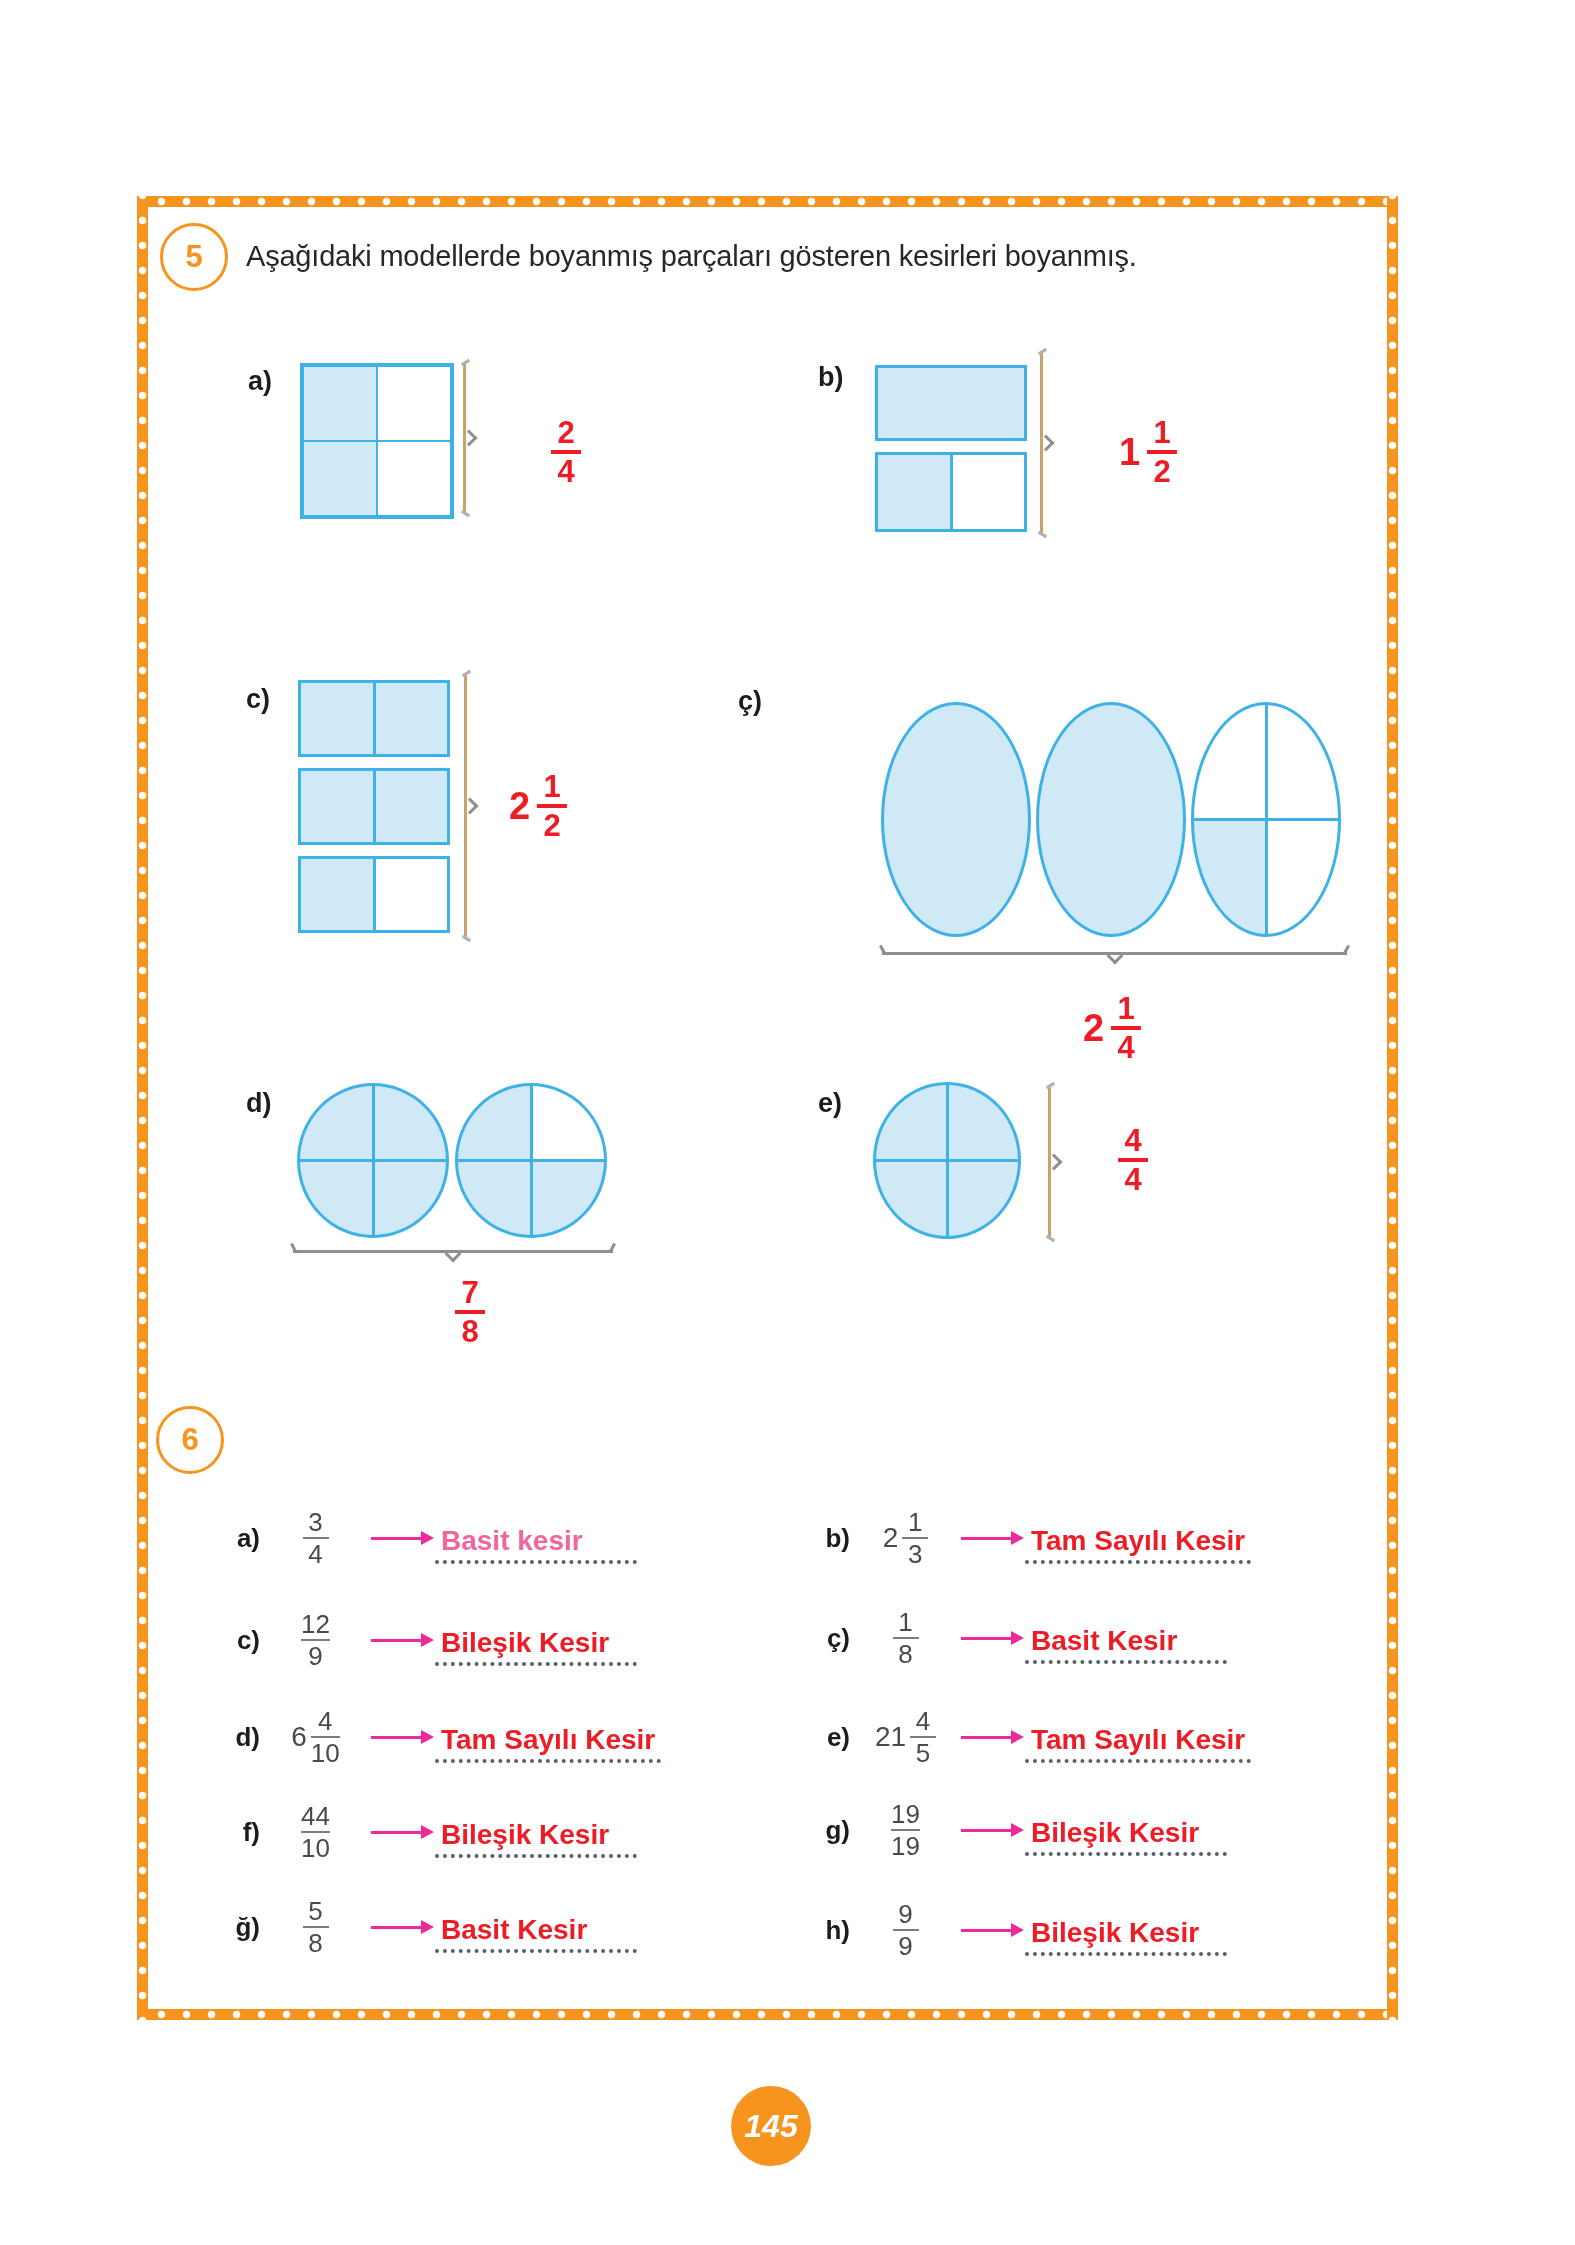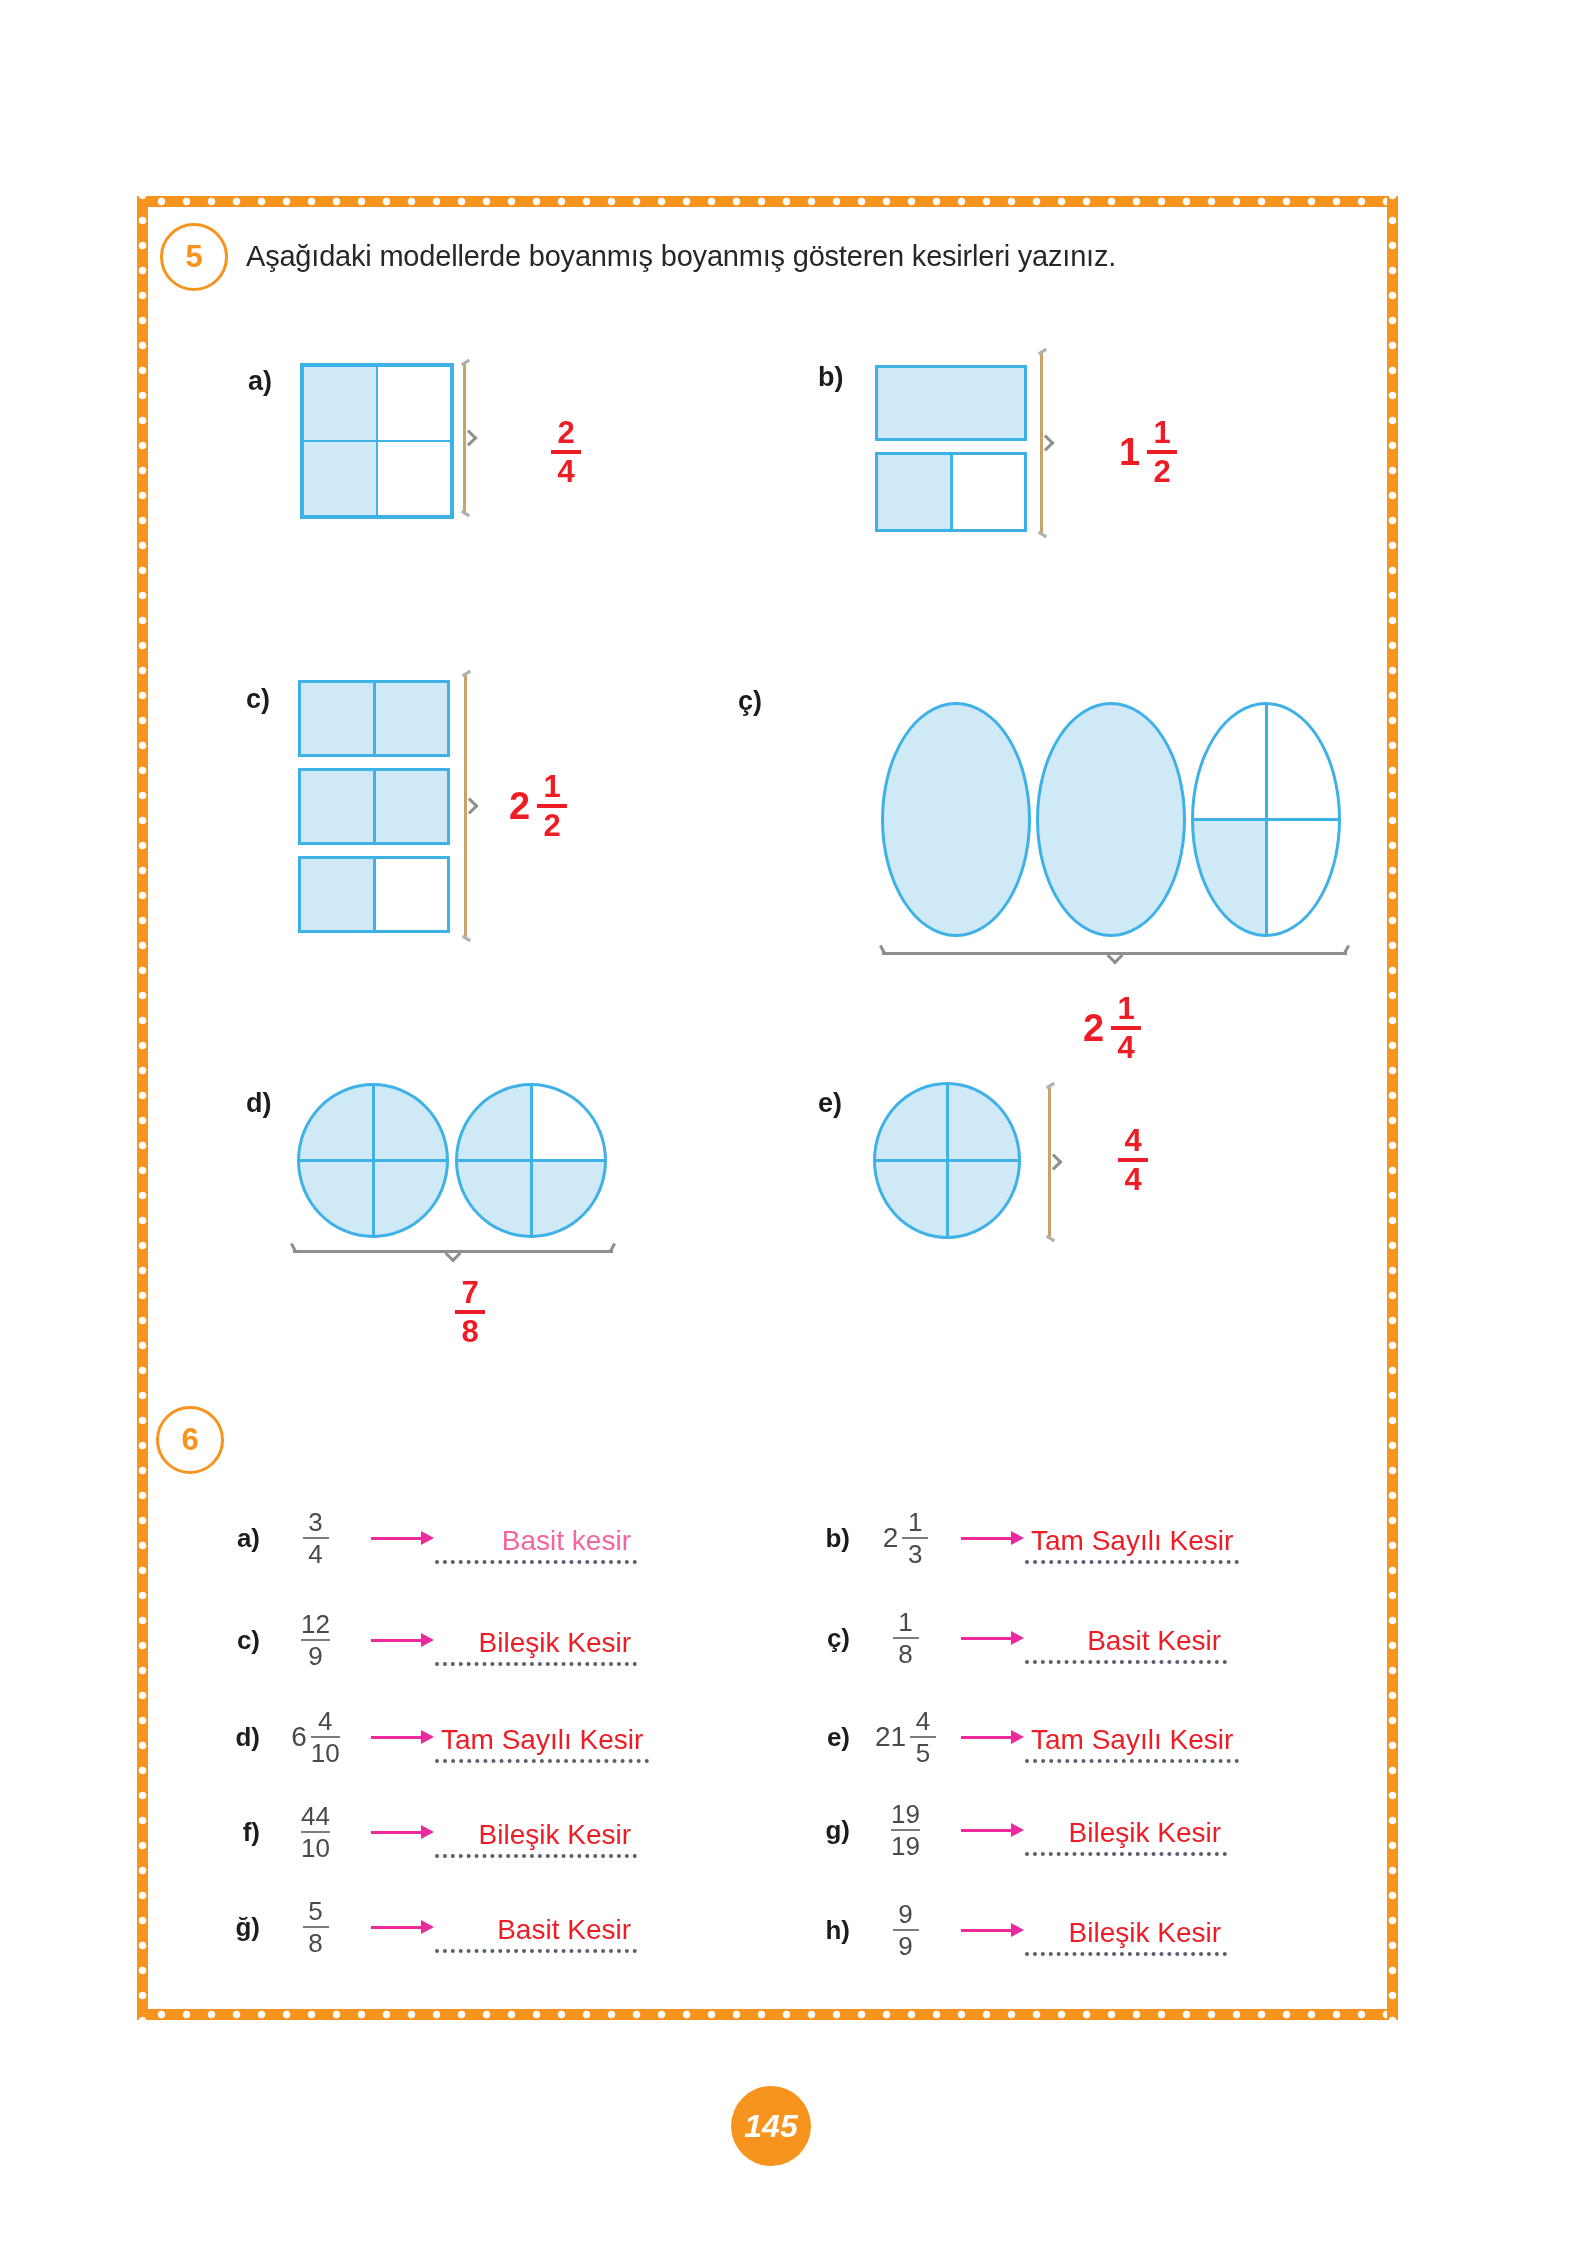--- a/index.html
+++ b/index.html
@@ -59,41 +59,41 @@
   .q6label{width:48px;text-align:right;font-size:26px;font-weight:bold;color:#1c1c1c;flex:0 0 auto;}
   .q6fracwrap{width:95px;margin-left:8px;display:flex;align-items:center;justify-content:center;color:#4a4a4a;flex:0 0 auto;}
   .q6whole{font-size:28px;margin-right:4px;}
   .q6whole:empty{display:none;margin:0;}
   .q6fr{display:inline-flex;flex-direction:column;align-items:center;}
   .q6num,.q6den{font-size:26px;line-height:28px;}
   .q6bar{height:2.5px;background:#7d7d7d;min-width:26px;width:100%;margin:1px 0;}
   .arrow{position:relative;width:52px;height:3px;background:#ec2a9c;margin:0 12px 0 8px;flex:0 0 auto;}
   .arrow::after{content:"";position:absolute;right:-11px;top:-6px;border-left:13px solid #ec2a9c;
                 border-top:7.5px solid transparent;border-bottom:7.5px solid transparent;}
-  .ans{min-width:190px;text-align:right;font-size:28px;font-weight:normal;color:#ee1c25;
+  .ans{min-width:190px;text-align:left;font-size:28px;font-weight:bold;color:#ee1c25;
        border-bottom:4px dotted #56606e;padding:0 6px 3px;white-space:nowrap;transform:translateY(6px);}
   .ans.example{color:#f2659f;}
 
   .pagenum{position:absolute;width:80px;height:80px;border-radius:50%;background:#f7941e;color:#ffffff;
            font-size:32px;font-weight:bold;display:flex;align-items:center;justify-content:center;}
 </style>
 </head>
 <body>
 
 <div class="page">
 
   <div class="edge h" style="left:137px;top:196px;width:1261px;"></div>
   <div class="edge h" style="left:137px;top:2009px;width:1261px;"></div>
   <div class="edge v" style="left:137px;top:196px;height:1824px;"></div>
   <div class="edge v" style="left:1387px;top:196px;height:1824px;"></div>
 
   <div class="qnum" style="left:160px;top:223px;">
       <span>5</span>
     </div>
-  <div class="qtitle" style="left:246px;top:240px;">Aşağıdaki modellerde boyanmış boyanmış gösteren kesirleri yazınız.</div>
+  <div class="qtitle" style="left:246px;top:240px;">Aşağıdaki modellerde boyanmış parçaları gösteren kesirleri boyanmış.</div>
 
   <span class="itemlabel" style="left:248px;top:366px;">a)</span>
   <div class="fig" style="left: 300px; top: 363px;">
       <div class="model-grid" style="width: 148px; height: 150px; grid-template-columns: repeat(2, 1fr); grid-template-rows: repeat(2, 1fr);">
         <div class="cell sh"></div>
         <div class="cell"></div>
         <div class="cell sh"></div>
         <div class="cell"></div>
       </div>
     </div>

